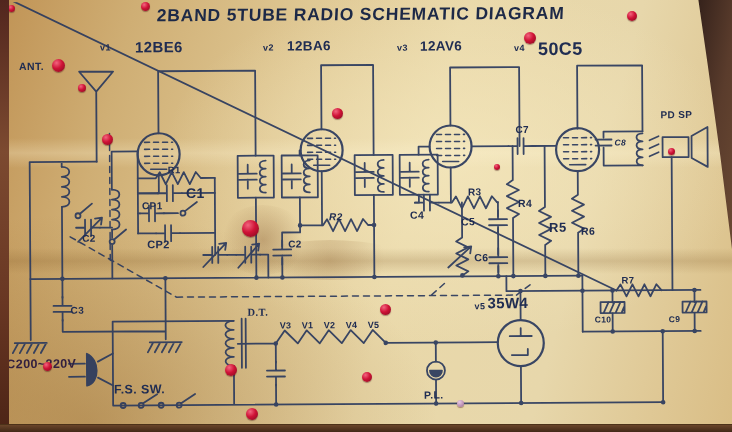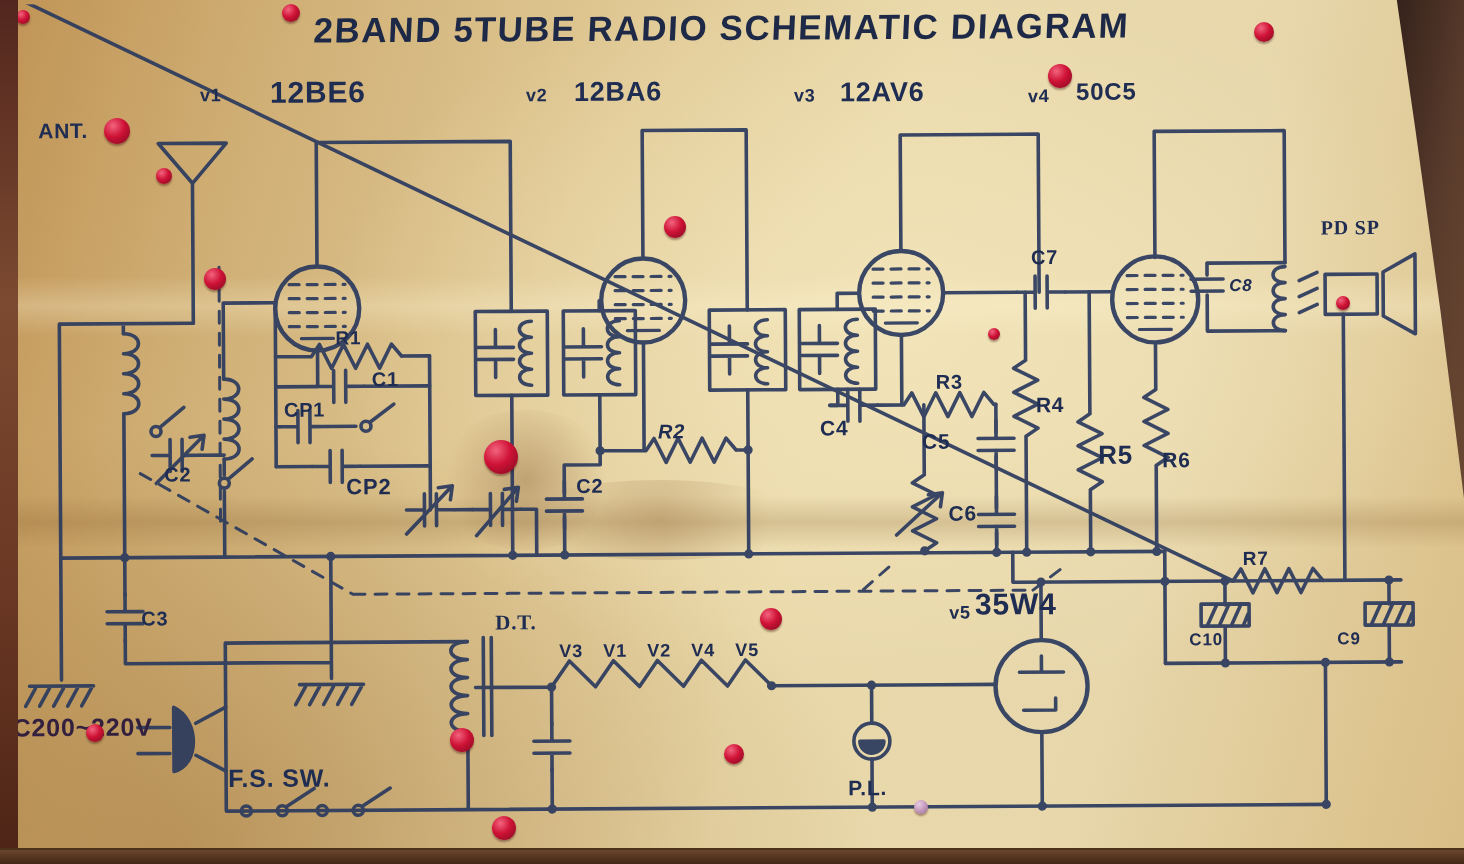--- a/index.html
+++ b/index.html
@@ -244,43 +244,43 @@
   
   <div class="lbl" style="left:158px;top:4px;font-size:17.5px;letter-spacing:.8px;color:#1d2947;transform:skewX(-3deg);">2BAND 5TUBE RADIO SCHEMATIC DIAGRAM</div>
 
   <div class="lbl" style="left:101px;top:41px;font-size:9px;">v1</div>
   <div class="lbl" style="left:136px;top:37px;font-size:15px;">12BE6</div>
   <div class="lbl" style="left:264px;top:42px;font-size:9px;">v2</div>
   <div class="lbl" style="left:288px;top:38px;font-size:13.5px;">12BA6</div>
   <div class="lbl" style="left:398px;top:43px;font-size:9px;">v3</div>
   <div class="lbl" style="left:421px;top:39px;font-size:13.5px;">12AV6</div>
   <div class="lbl" style="left:515px;top:44px;font-size:9px;">v4</div>
-  <div class="lbl" style="left:539px;top:40px;font-size:12px;">50C5</div>
+  <div class="lbl" style="left:539px;top:40px;font-size:18px;">50C5</div>
   <div class="lbl" style="left:474px;top:302px;font-size:9px;">v5</div>
   <div class="lbl" style="left:487px;top:295px;font-size:15px;">35W4</div>
 
   <div class="lbl" style="left:20px;top:58px;font-size:10.5px;">ANT.</div>
   <div class="lbl" style="left:168px;top:163px;font-size:9.5px;">R1</div>
-  <div class="lbl" style="left:186px;top:184px;font-size:10px;">C1</div>
+  <div class="lbl" style="left:186px;top:184px;font-size:14px;">C1</div>
   <div class="lbl" style="left:142px;top:199px;font-size:10px;">CP1</div>
-  <div class="lbl" style="left:147px;top:237px;font-size:11px;margin-left:26px;">CP2</div>
+  <div class="lbl" style="left:147px;top:237px;font-size:11px;">CP2</div>
   <div class="lbl" style="left:82px;top:231px;font-size:10px;">C2</div>
   <div class="lbl" style="left:70px;top:303px;font-size:10px;">C3</div>
   <div class="lbl" style="left:288px;top:238px;font-size:10px;">C2</div>
   <div class="lbl" style="left:329px;top:211px;font-size:10px;font-style:italic;">R2</div>
   <div class="lbl" style="left:453px;top:187px;font-size:10px;padding-left:15px;">R3</div>
   <div class="lbl" style="left:410px;top:209px;font-size:10.5px;">C4</div>
   <div class="lbl" style="left:461px;top:216px;font-size:10.5px;">C5</div>
   <div class="lbl" style="left:474px;top:252px;font-size:10.5px;">C6</div>
   <div class="lbl" style="left:516px;top:125px;font-size:10px;">C7</div>
   <div class="lbl" style="left:518px;top:198px;font-size:10.5px;">R4</div>
   <div class="lbl" style="left:549px;top:221px;font-size:13px;">R5</div>
   <div class="lbl" style="left:581px;top:226px;font-size:10.5px;">R6</div>
   <div class="lbl" style="left:615px;top:139px;font-size:8.5px;font-style:italic;">C8</div>
-  <div class="lbl" style="left:661px;top:111px;font-size:10px;font-family:Liberation Serif, serif;">PD SP</div>
+  <div class="lbl" style="left:661px;top:111px;font-size:10px;">PD SP</div>
   <div class="lbl" style="left:621px;top:276px;font-size:9.5px;">R7</div>
   <div class="lbl" style="left:594px;top:316px;font-size:8.5px;">C10</div>
   <div class="lbl" style="left:668px;top:316px;font-size:8.5px;">C9</div>
   <div class="lbl" style="left:247px;top:306px;font-size:10.5px;font-family:Liberation Serif, serif;">D.T.</div>
   <div class="lbl" style="left:423px;top:389px;font-size:10.5px;">P.L.</div>
   <div class="lbl" style="left:113px;top:381px;font-size:12.5px;">F.S. SW.</div>
   <div class="lbl" style="left:-4px;top:355px;font-size:12.5px;color:#33203f;">AC200~220V</div>
 
   <div class="lbl" style="left:279px;top:320px;font-size:9px;">V3</div>
   <div class="lbl" style="left:301px;top:320px;font-size:9px;">V1</div>

